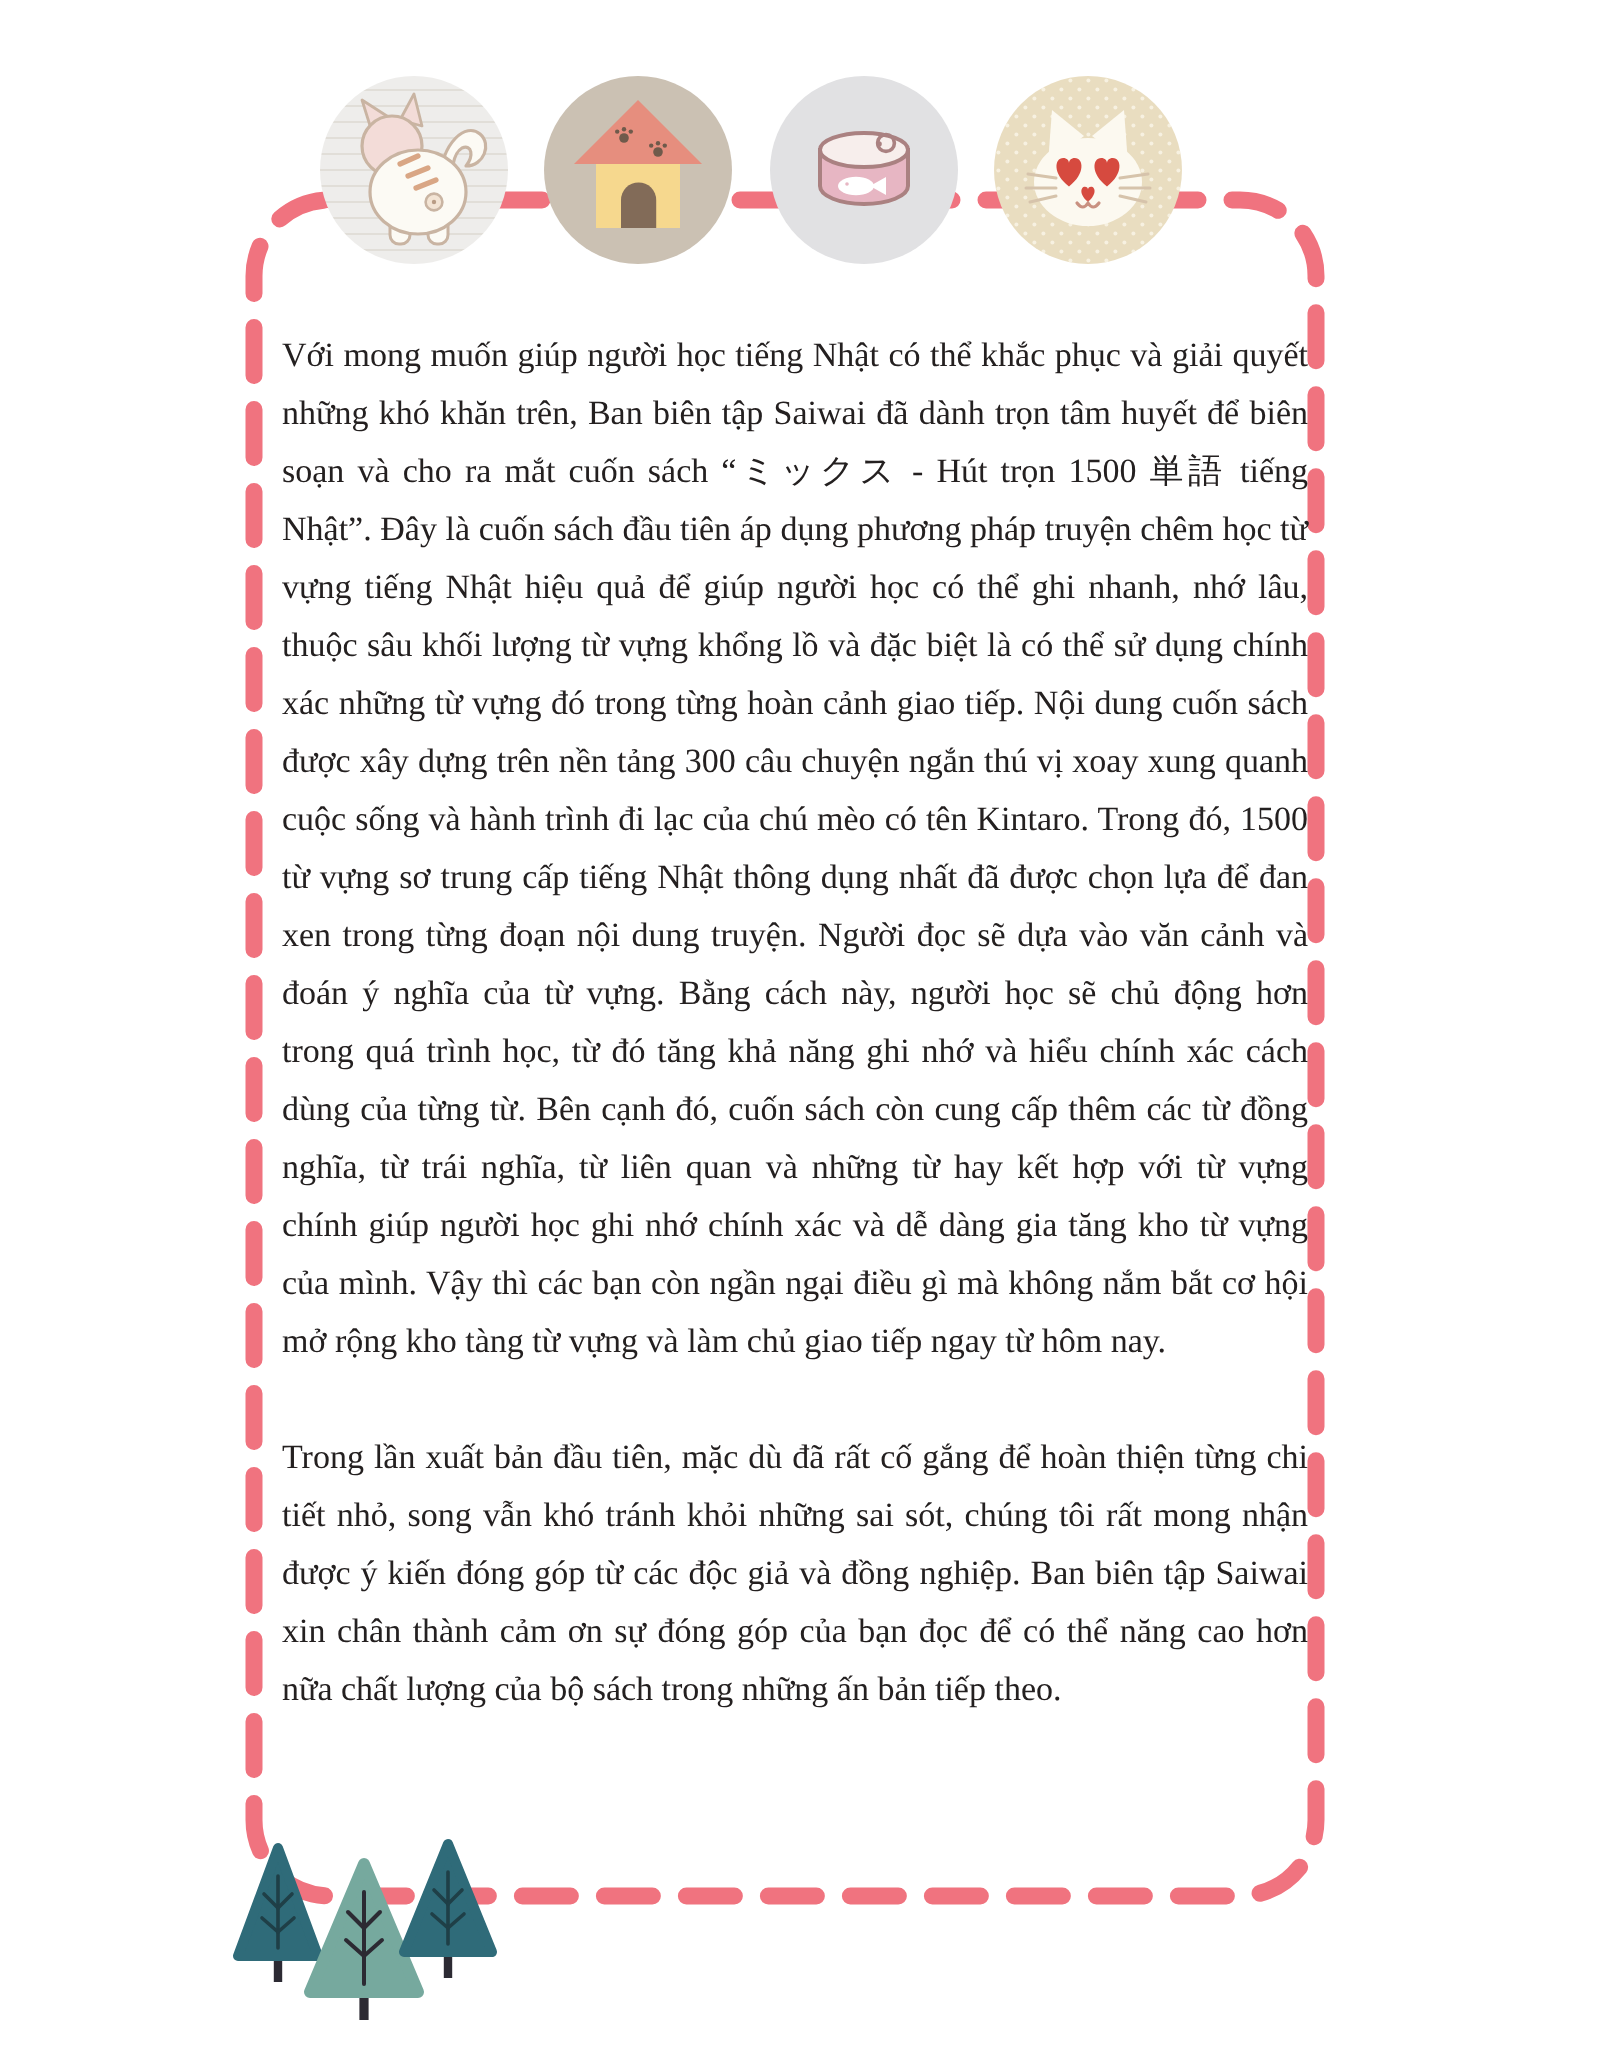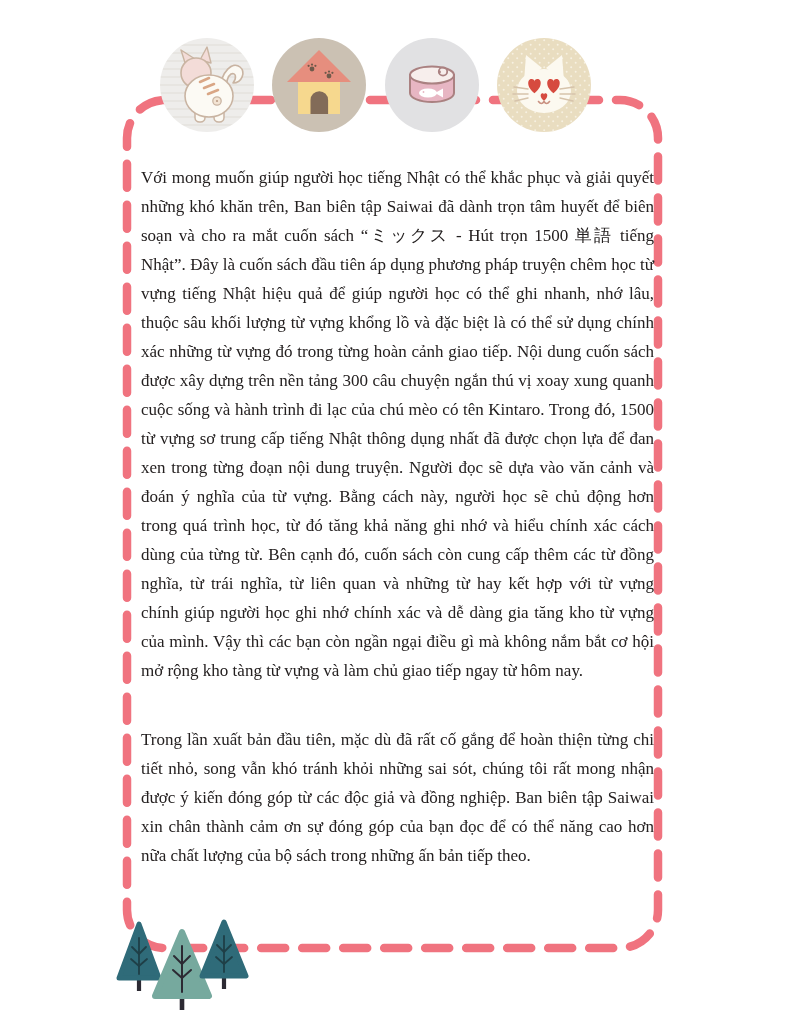--- a/index.html
+++ b/index.html
@@ -16,21 +16,21 @@
   #icon-1{left:160px;}
   #icon-2{left:272px;}
   #icon-3{left:385px;}
   #icon-4{left:497px;}
   .text-block{
     position:absolute;left:141px;top:163px;width:513px;
     font-size:17px;line-height:29px;color:#242020;
     text-align:justify;text-justify:inter-word;
   }
   .text-block p{margin:0;}
-  .text-block p + p{margin-top:40px;}
+  .text-block p + p{margin-top:29px;}
   .trees-svg{position:absolute;left:111px;top:910px;width:150px;height:105px;}
 </style>
 </head>
 <body>
 
 <div class="page">
 
   <svg class="border-svg" viewBox="0 0 800 1035" xmlns="http://www.w3.org/2000/svg">
     <rect x="127" y="100" width="531" height="848" rx="38" ry="38" fill="none" stroke="#f0737f" stroke-width="8.5" stroke-dasharray="24 17" stroke-linecap="round"></rect>
   </svg>

